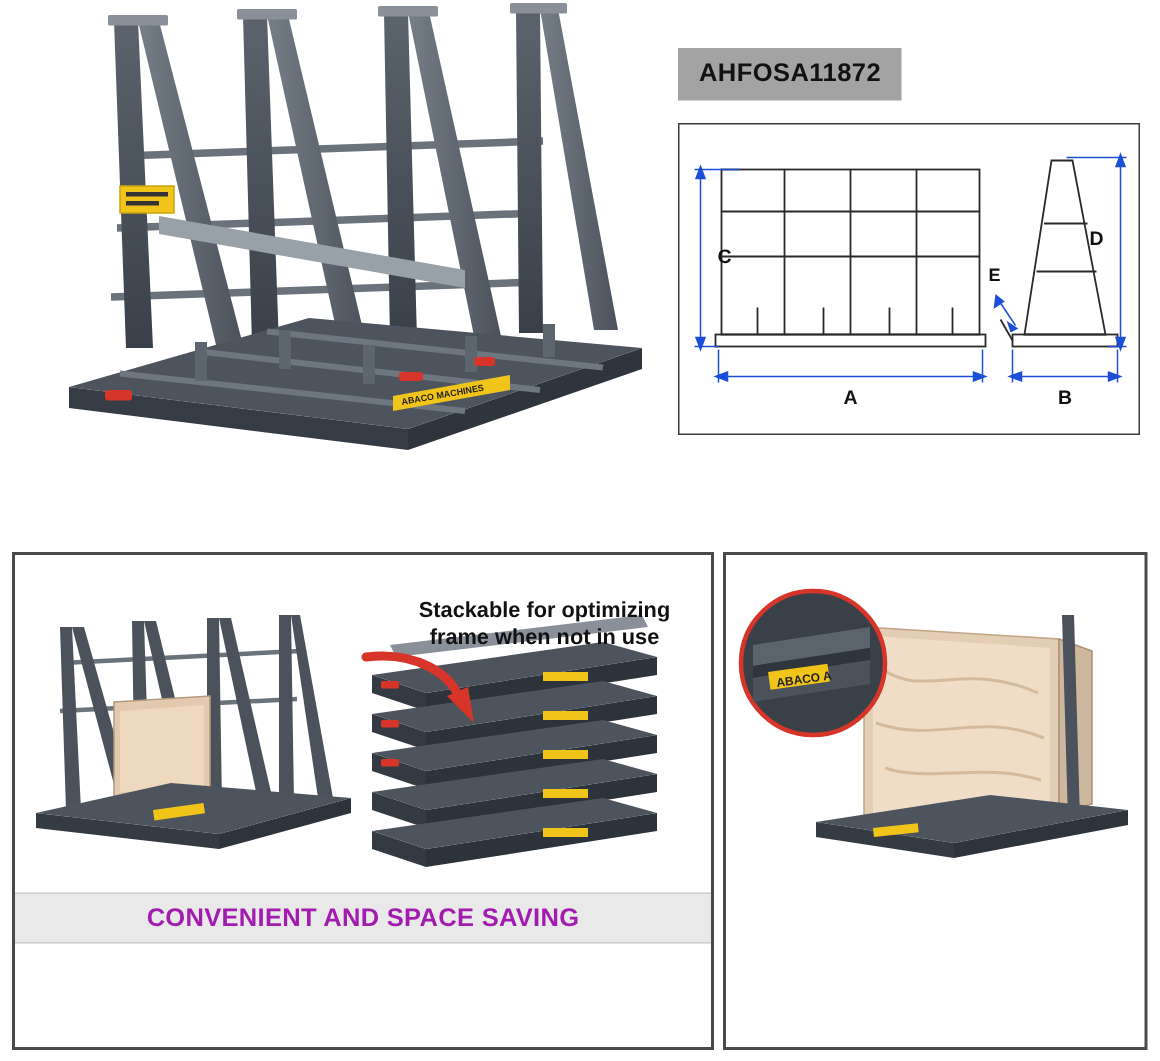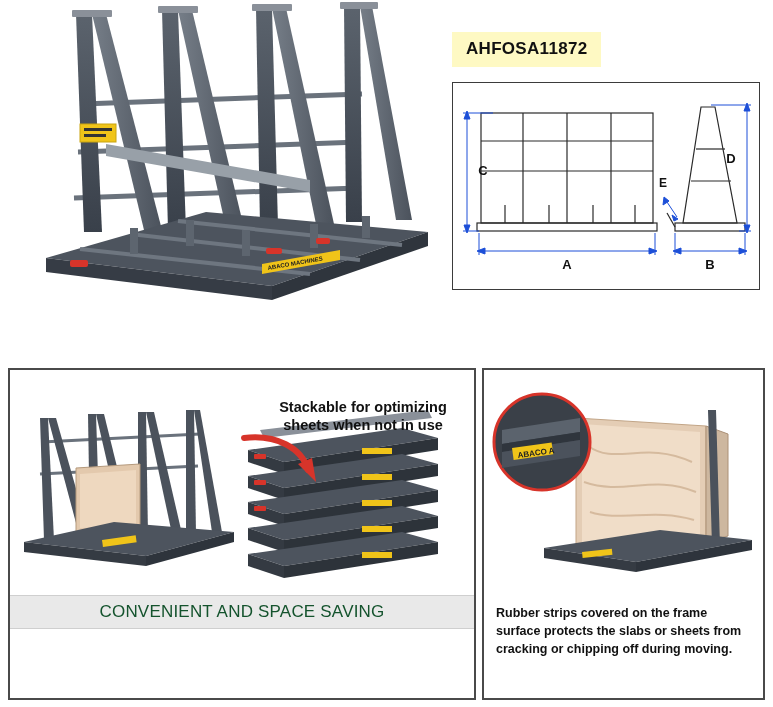--- a/index.html
+++ b/index.html
@@ -14,21 +14,21 @@
 
   
   .top { position: relative; width: 773px; height: 360px; }
 
   .hero { position: absolute; left: 10px; top: 2px; width: 430px; height: 310px; }
   .hero svg { display: block; }
 
   
   .model-box {
     position: absolute; left: 452px; top: 32px;
-    background: #fef9c3;
+    background: #a3a3a3;
     padding: 7px 14px 8px 14px;
   }
   .model-box .code {
     font-size: 17px; font-weight: bold; color: #111; letter-spacing: .3px;
   }
 
   
   .dim-frame {
     position: absolute; left: 452px; top: 82px;
     width: 308px; height: 208px;
@@ -52,21 +52,21 @@
   .panel-img { position: relative; width: 100%; height: 225px; overflow: hidden; }
 
   .panel-title {
     height: 34px;
     background: #e9e9e9;
     border-top: 1px solid #cfcfcf;
     border-bottom: 1px solid #cfcfcf;
     display: flex; align-items: center; justify-content: center;
   }
   .panel-title span {
-    font-size: 17px; font-weight: normal; color: #14532d; letter-spacing: .2px;
+    font-size: 17px; font-weight: bold; color: #a21caf; letter-spacing: .2px;
   }
   .panel-body { padding: 10px 12px 8px 12px; }
   .panel-body p {
     margin: 0;
     font-size: 12.5px;
     line-height: 1.42;
     color: #111;
     font-weight: bold;
   }
   .panel-left .panel-body p { text-align: justify; }
@@ -308,21 +308,21 @@
 
               <g fill="#d7342a">
                 <rect x="12" y="66" width="12" height="5" rx="1"></rect>
                 <rect x="12" y="92" width="12" height="5" rx="1"></rect>
                 <rect x="12" y="118" width="12" height="5" rx="1"></rect>
               </g>
             </g>
           </g>
         </svg>
 
-        <div class="callout">Stackable for optimizing sheets when not in use</div>
+        <div class="callout">Stackable for optimizing frame when not in use</div>
 
         <svg class="arrow" width="84" height="56" viewBox="0 0 84 56" xmlns="http://www.w3.org/2000/svg">
           <path d="M4 6 C 36 2, 62 16, 68 38" stroke="#d7342a" stroke-width="6" fill="none" stroke-linecap="round"></path>
           <polygon points="58,32 76,50 72,26" fill="#d7342a"></polygon>
         </svg>
       </div>
 
       <div class="panel-title">
         <span>CONVENIENT AND SPACE SAVING</span>
       </div>
@@ -358,18 +358,15 @@
               <polygon points="18,60 96,48 96,62 18,74" fill="#5b636d"></polygon>
               <polygon points="18,74 96,62 96,70 18,82" fill="#2f353d"></polygon>
               <polygon points="18,82 96,70 96,86 18,98" fill="#4b525c"></polygon>
               <rect x="28" y="78" width="40" height="12" fill="#f0c419" transform="rotate(-8 28 78)"></rect>
               <text x="34" y="88" font-family="Liberation Sans, sans-serif" font-size="8" font-weight="bold" fill="#222" transform="rotate(-8 34 88)">ABACO A</text>
             </g>
           </g>
         </svg>
       </div>
 
-      <div class="panel-body">
-        <p>Rubber strips covered on the frame surface protects the slabs or sheets from cracking or chipping off during moving.</p>
-      </div>
     </div>
   </div>
 </div>
 
 </body></html>

